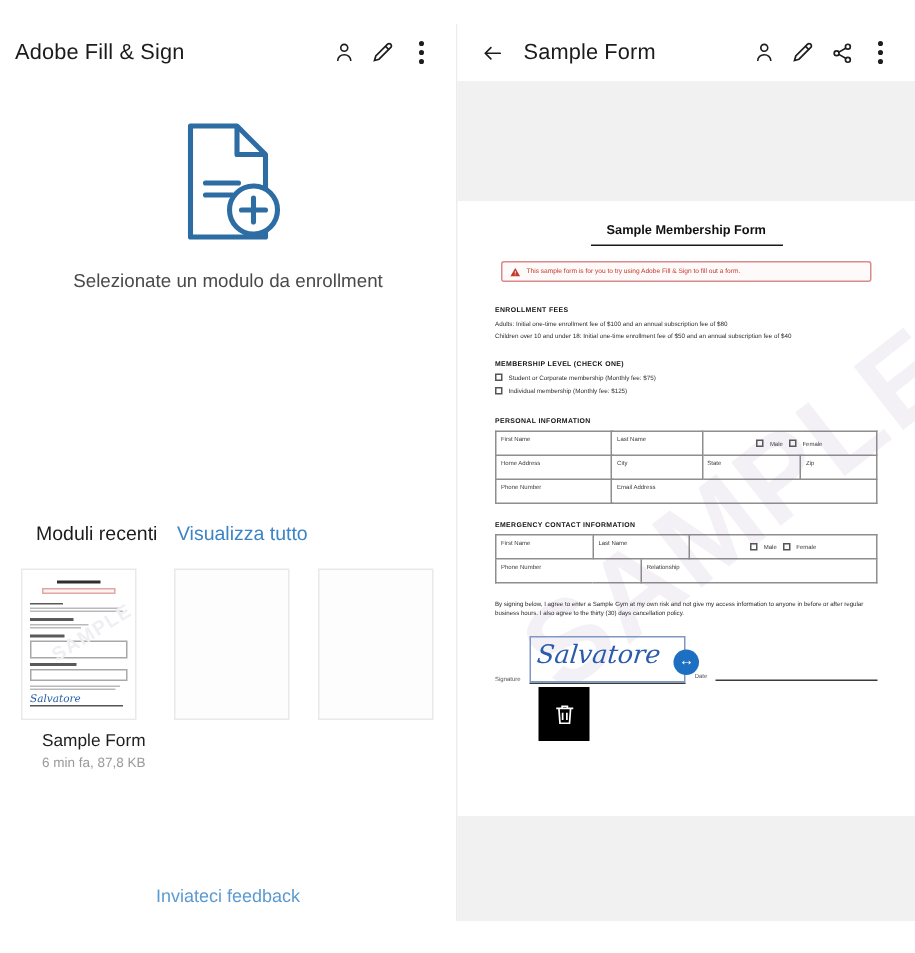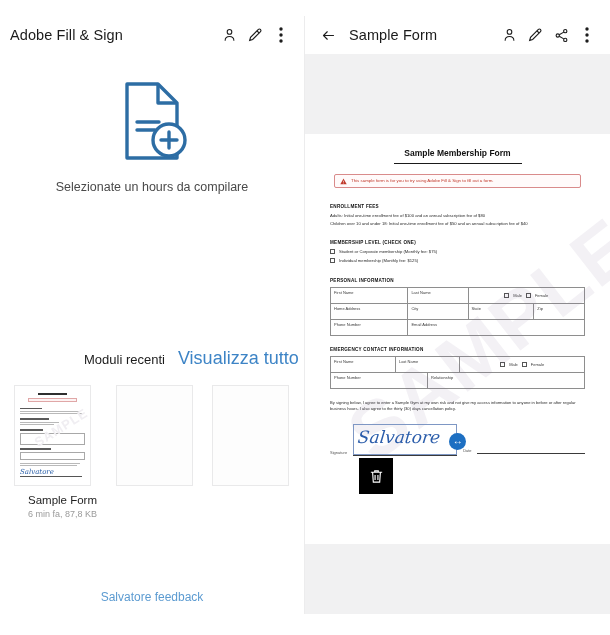--- a/index.html
+++ b/index.html
@@ -37,24 +37,24 @@
   .empty-state {
     display: flex; flex-direction: column; align-items: center;
     padding-top: 24px;
   }
   .doc-plus-icon { width: 78px; height: 86px; }
   .empty-text {
     margin-top: 16px; font-size: 12.5px; color: #4a4a4a; text-align: center;
   }
   .recent-head {
     display: flex; align-items: baseline; gap: 13px;
-    margin-top: 154px; padding-left: 84px;
+    margin-top: 154px; padding-left: 24px;
   }
   .recent-title { font-size: 13px; color: #1c1c1c; }
-  .recent-link { font-size: 18px; color: #3d84c6; cursor: pointer; }
+  .recent-link { font-size: 13px; color: #3d84c6; cursor: pointer; }
   .cards-row {
     display: flex; gap: 19px; padding-left: 14px; margin-top: 16px;
   }
   .card {
     width: 77px; height: 101px; background: #fdfdfd;
     border: 1px solid #e9e9ea; overflow: hidden; position: relative;
   }
   .card-label { margin-top: 8px; padding-left: 14px; }
   .card-name { font-size: 11.5px; color: #1e1e1e; }
   .card-meta { font-size: 9px; color: #9a9a9a; margin-top: 3px; }
@@ -181,21 +181,21 @@
       <div class="empty-state">
         <div class="doc-plus-icon">
           <svg width="78" height="86" viewBox="0 0 78 86" fill="none" stroke="#2d6da4" stroke-width="3.4" stroke-linejoin="round">
             <path d="M14 6h31l19 19v55H14z"></path>
             <path d="M45 6v19h19"></path>
             <path d="M24 44h22M24 52h18" stroke-linecap="round"></path>
             <circle cx="56" cy="62" r="16" fill="#ffffff"></circle>
             <path d="M56 54v16M48 62h16" stroke-linecap="round"></path>
           </svg>
         </div>
-        <div class="empty-text">Selezionate un hours da compilare</div>
+        <div class="empty-text">Selezionate un modulo da enrollment</div>
       </div>
 
       <div class="recent-head">
         <div class="recent-title">Moduli recenti</div>
         <div class="recent-link">Visualizza tutto</div>
       </div>
 
       <div class="cards-row">
 
         <div>
@@ -229,21 +229,21 @@
         <div>
           <div class="card"></div>
         </div>
 
         <div>
           <div class="card"></div>
         </div>
 
       </div>
 
-      <div class="feedback">Salvatore feedback</div>
+      <div class="feedback">Inviateci feedback</div>
     </div>
 
     <div class="pane-right">
 
       <div class="appbar">
         <div class="appbar-icon">
           <svg width="17" height="15" viewBox="0 0 24 24" fill="none" stroke="currentColor" stroke-width="1.8" stroke-linecap="round" stroke-linejoin="round">
             <path d="M20 12H4M10 6l-6 6 6 6"></path>
           </svg>
         </div>

